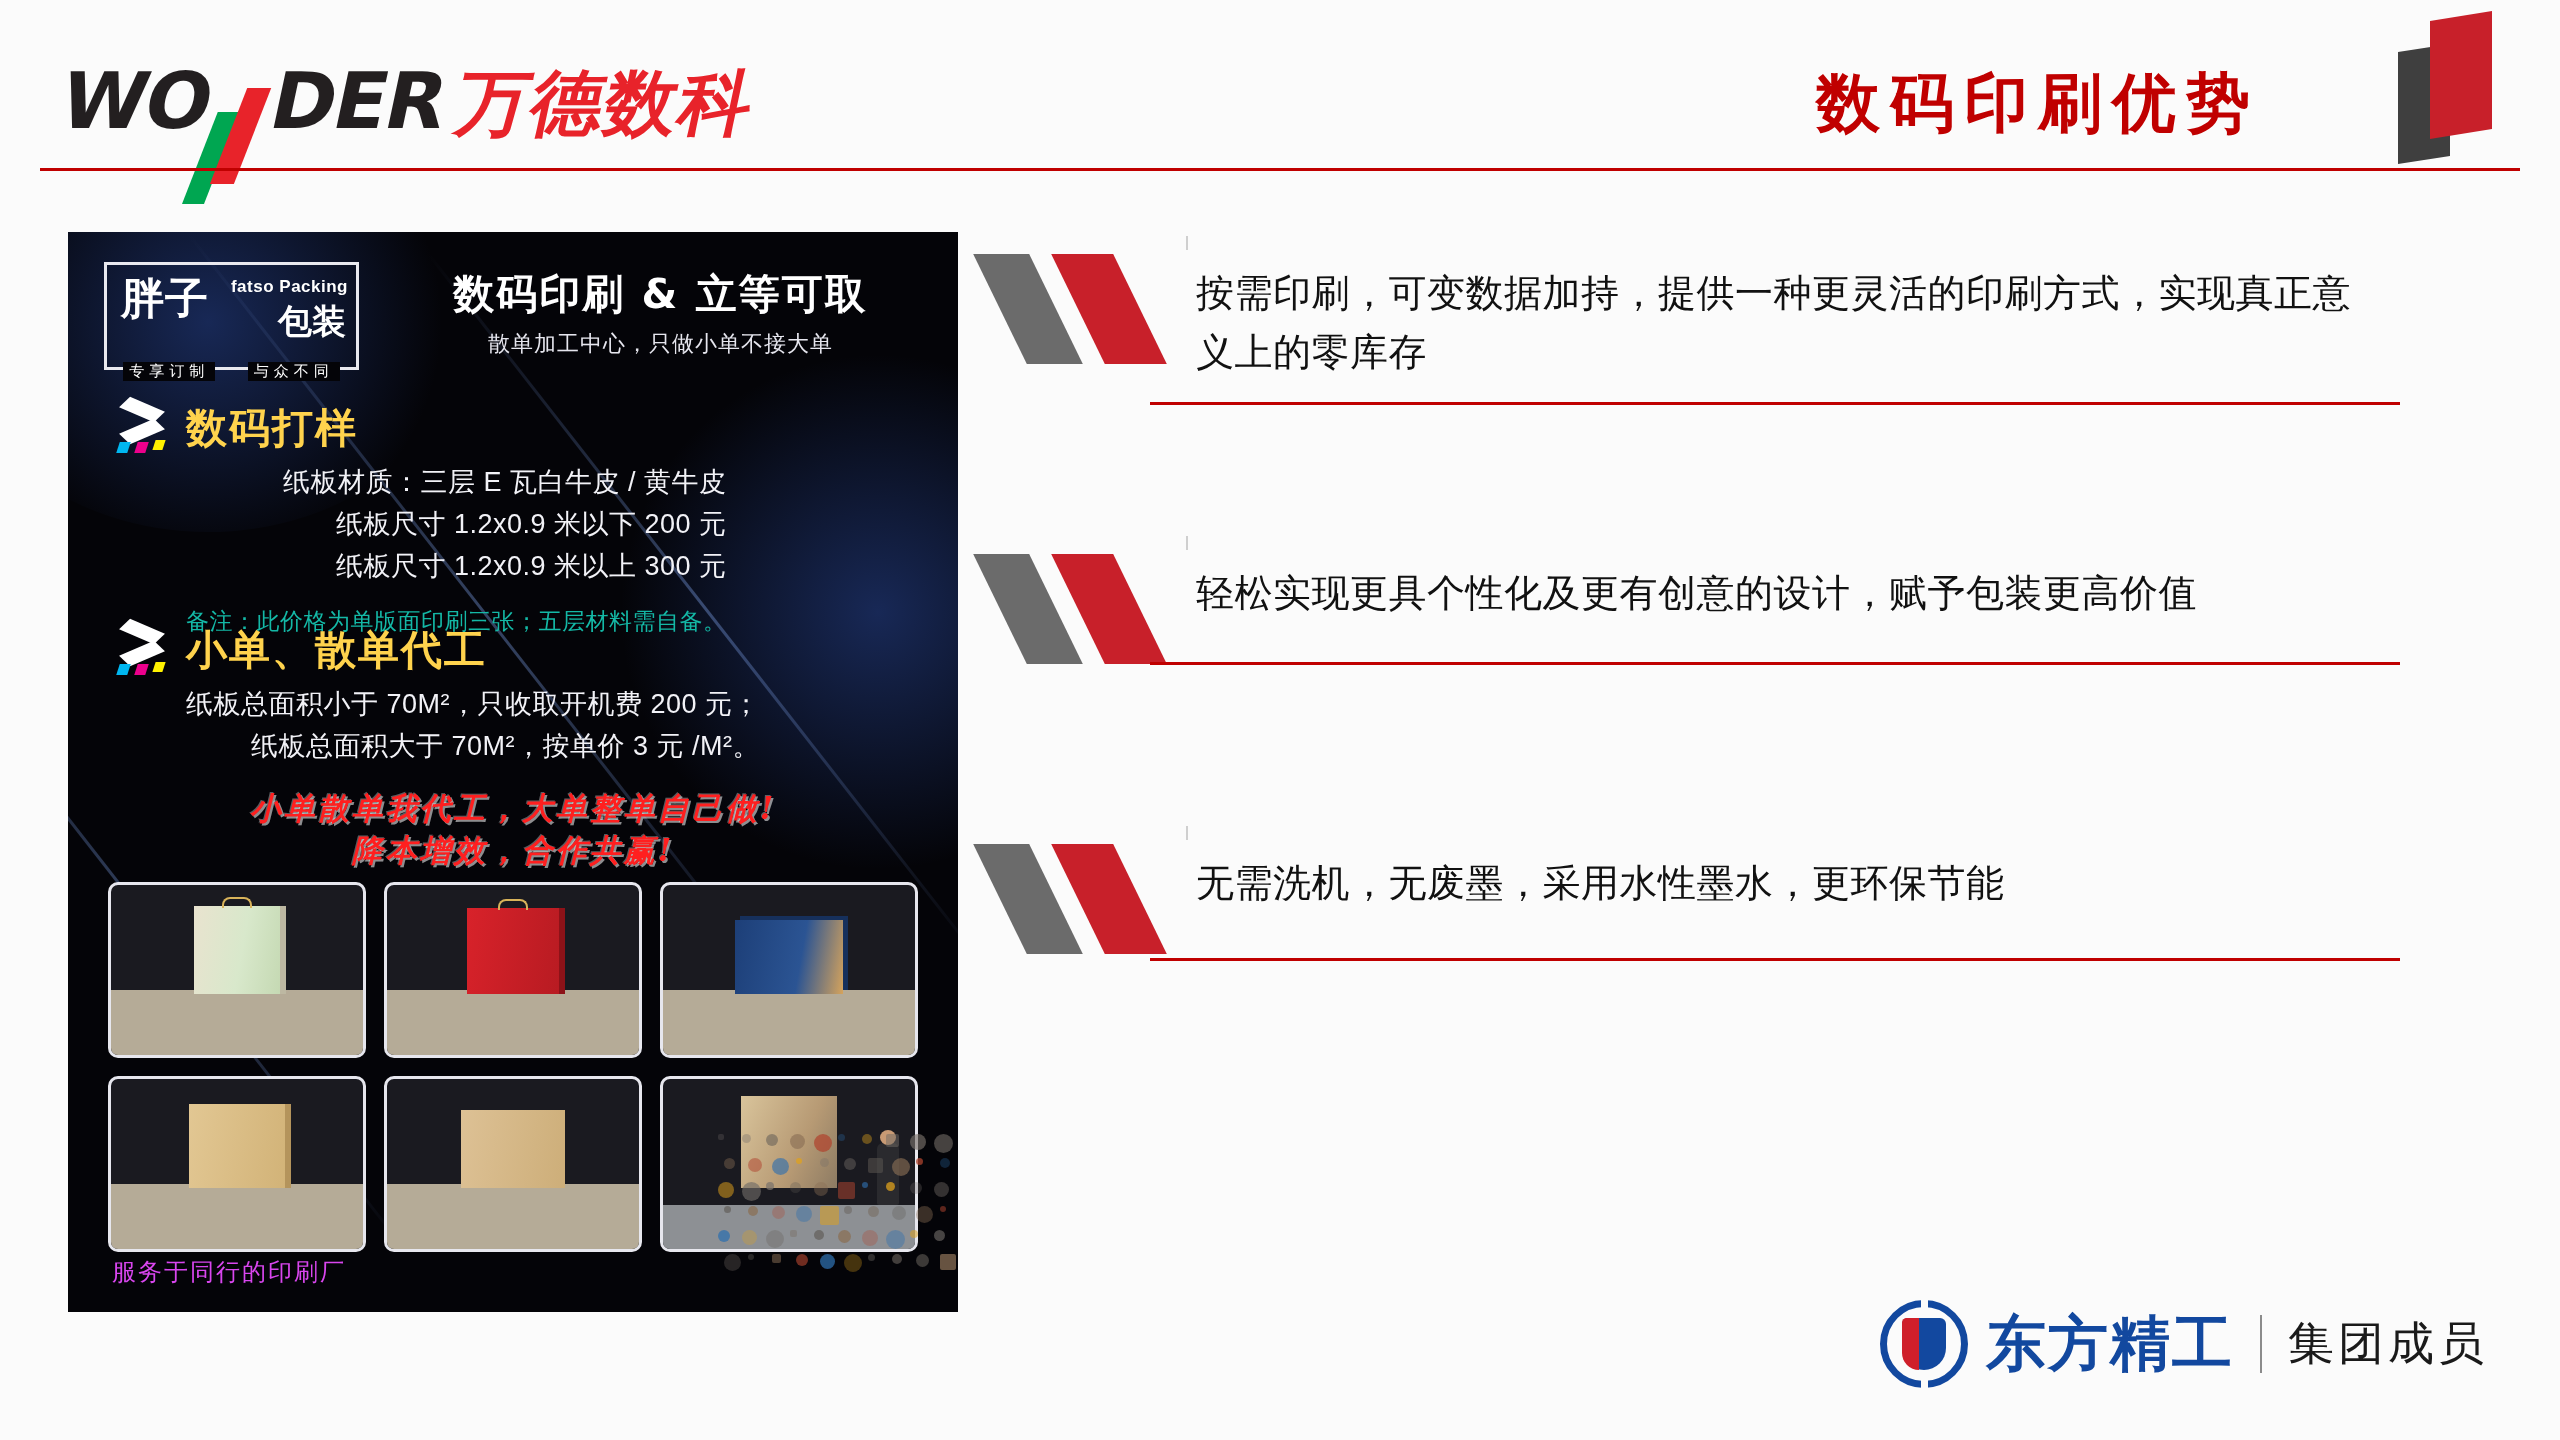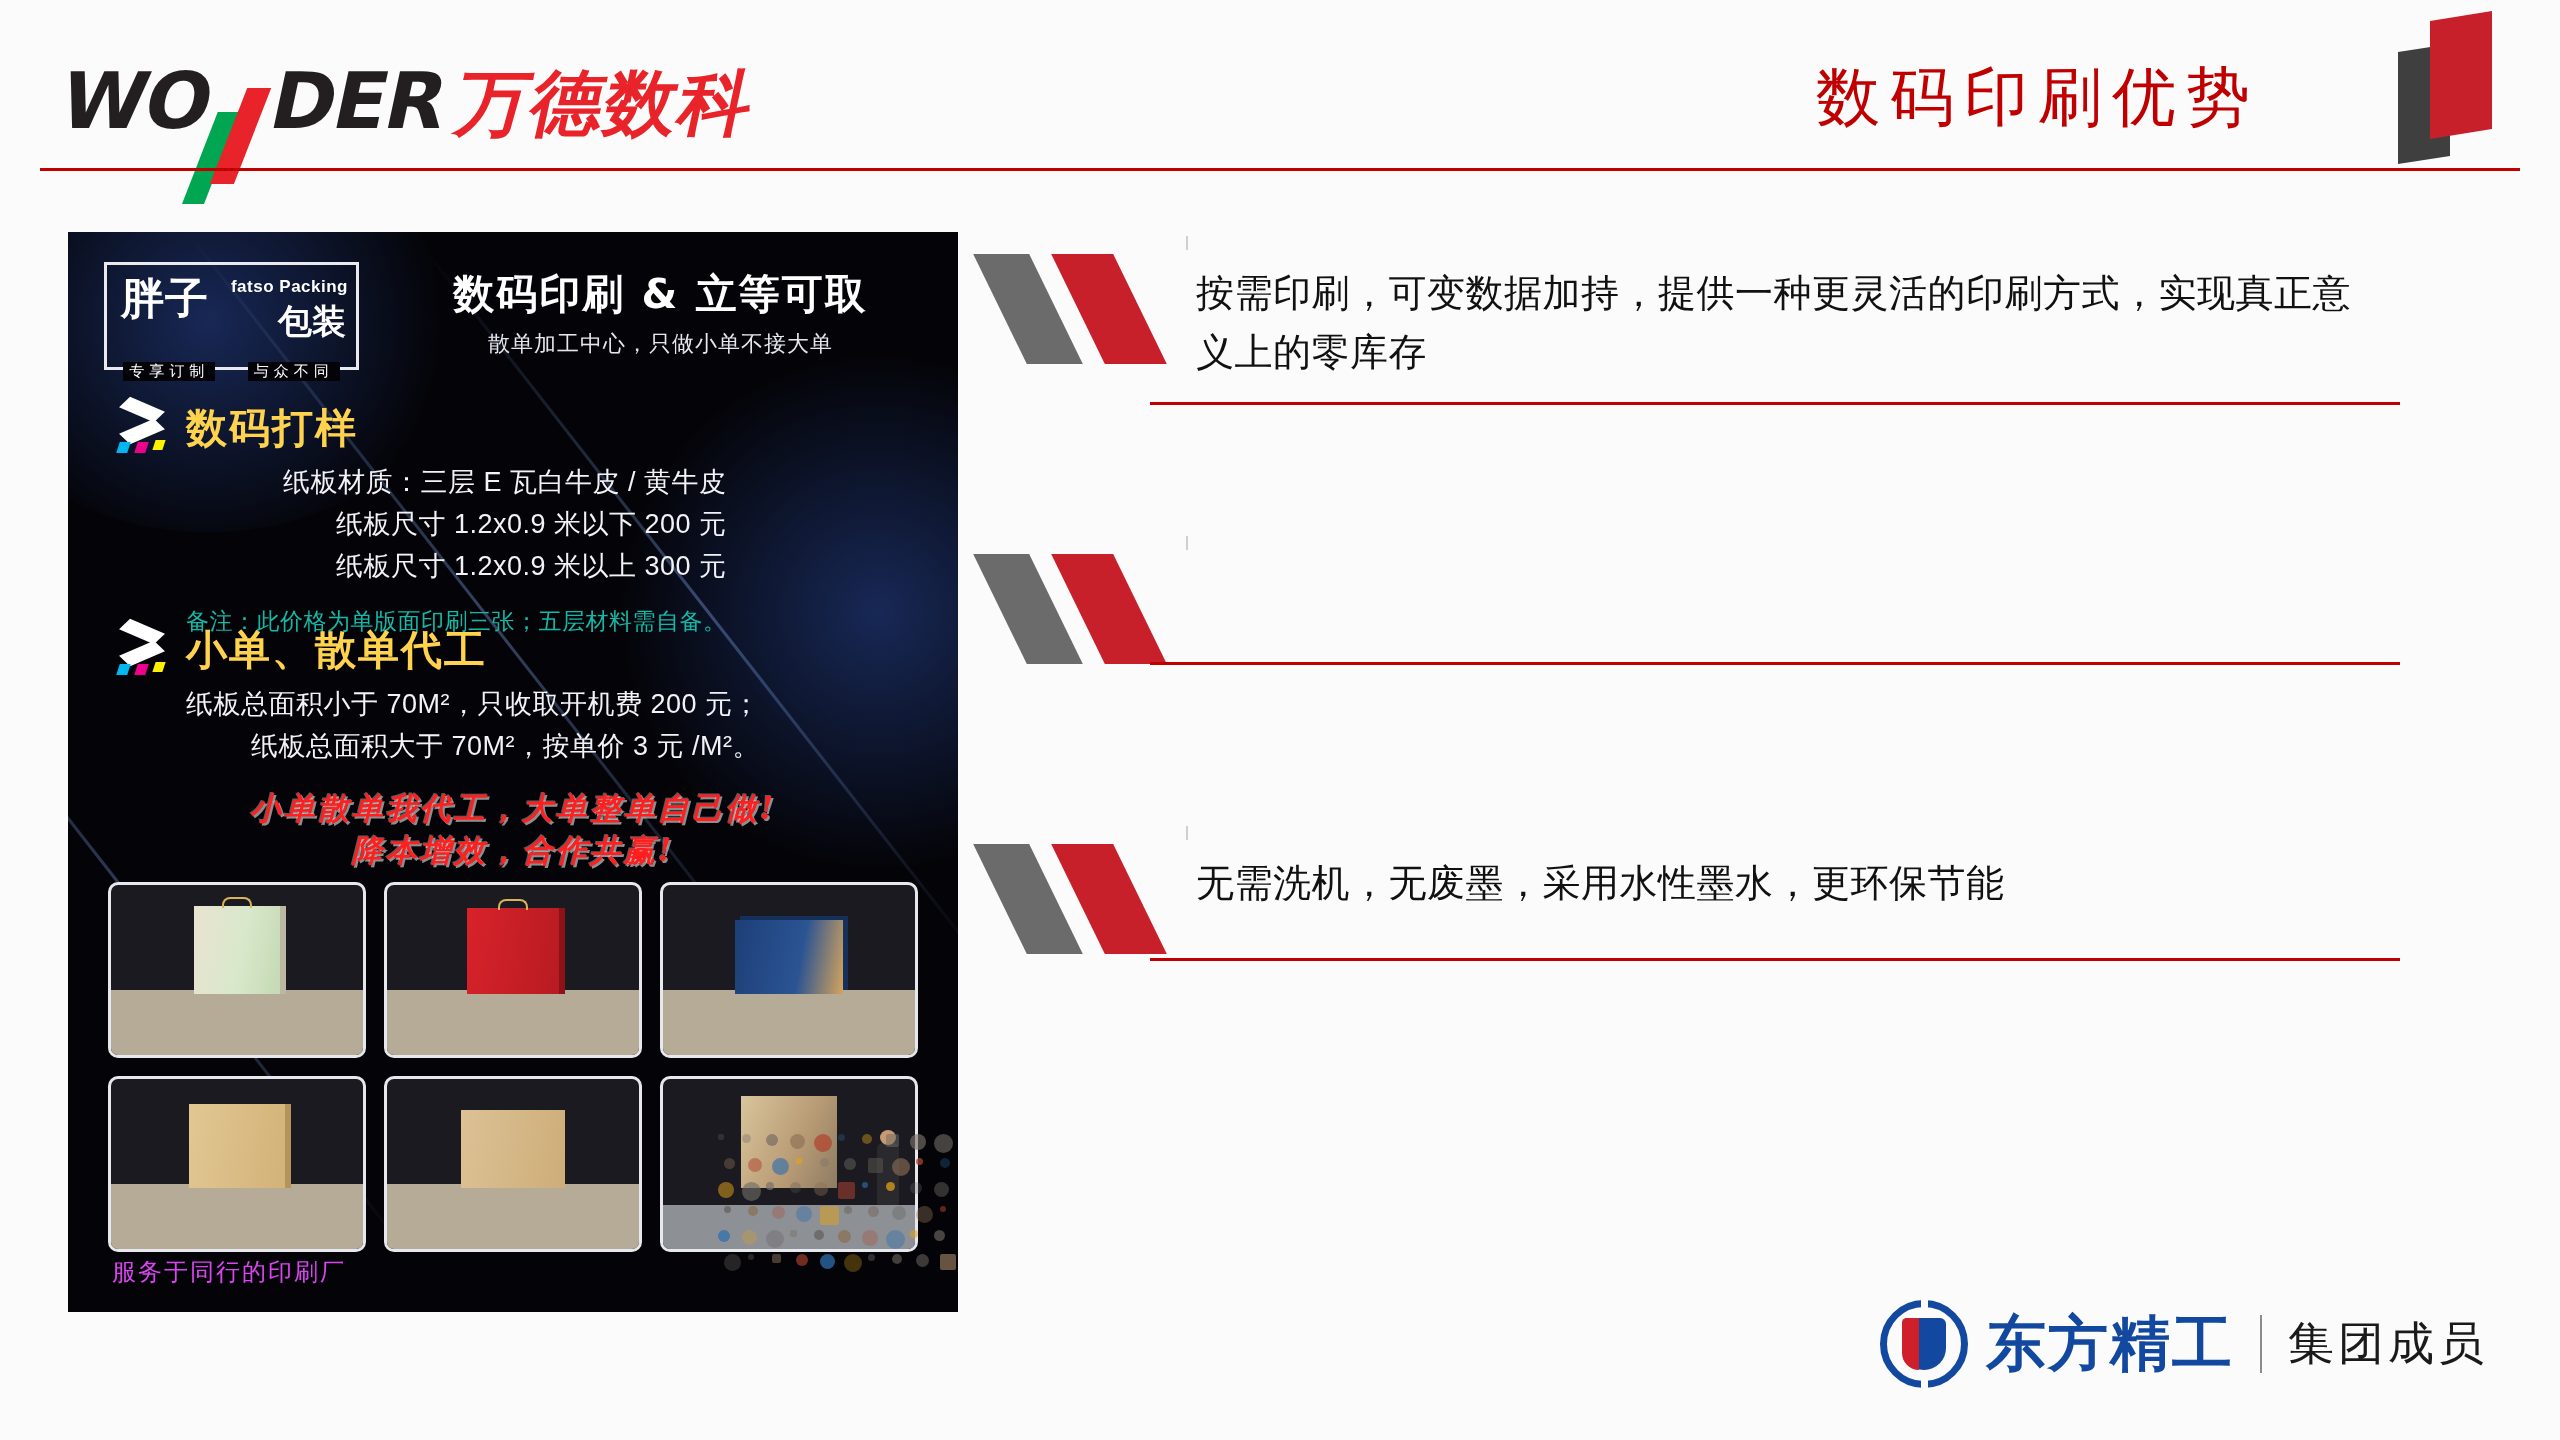--- a/index.html
+++ b/index.html
@@ -33,22 +33,22 @@
   .brand-wonder .seg-n .bar-red{
     position:absolute;left:26px;top:-40px;width:24px;height:96px;
     background:#e8232a;transform:skewX(-10deg);
   }
   .brand-cn{
     font-size:72px;font-weight:bold;color:#e8232a;
     margin-left:14px;line-height:1;letter-spacing:2px;
     font-family:"DejaVu Sans","Liberation Sans",sans-serif;
   }
   .header-title{
-    position:absolute;right:300px;top:62px;
-    font-size:64px;font-weight:normal;color:#c00000;
+    position:absolute;right:300px;top:68px;
+    font-size:64px;font-weight:bold;color:#c00000;
     letter-spacing:10px;line-height:1.1;
     font-family:"DejaVu Sans","Liberation Sans",sans-serif;
   }
   .header-rule{
     position:absolute;left:40px;top:168px;width:2480px;height:3px;
     background:#c00000;
   }
   .corner-mark{position:absolute;right:62px;top:10px;width:100px;height:150px;}
   .corner-mark .cm-dark{
     position:absolute;left:0px;top:38px;width:52px;height:112px;
@@ -410,20 +410,21 @@
     <div class="btext">按需印刷，可变数据加持，提供一种更灵活的印刷方式，实现真正意义上的零库存</div>
     <span class="bline" style="top:152px;"></span>
   </div>
 
   <div class="bullet" style="height:290px;">
     <span class="tick"></span>
     <span class="mark">
       <i class="m-gray"></i>
         <i class="m-red"></i>
     </span>
+    <div class="btext">轻松实现更具个性化及更有创意的设计，赋予包装更高价值</div>
     <span class="bline" style="top:112px;"></span>
   </div>
 
   <div class="bullet">
     <span class="tick"></span>
     <span class="mark">
       <i class="m-gray"></i>
         <i class="m-red"></i>
     </span>
     <div class="btext">无需洗机，无废墨，采用水性墨水，更环保节能</div>

